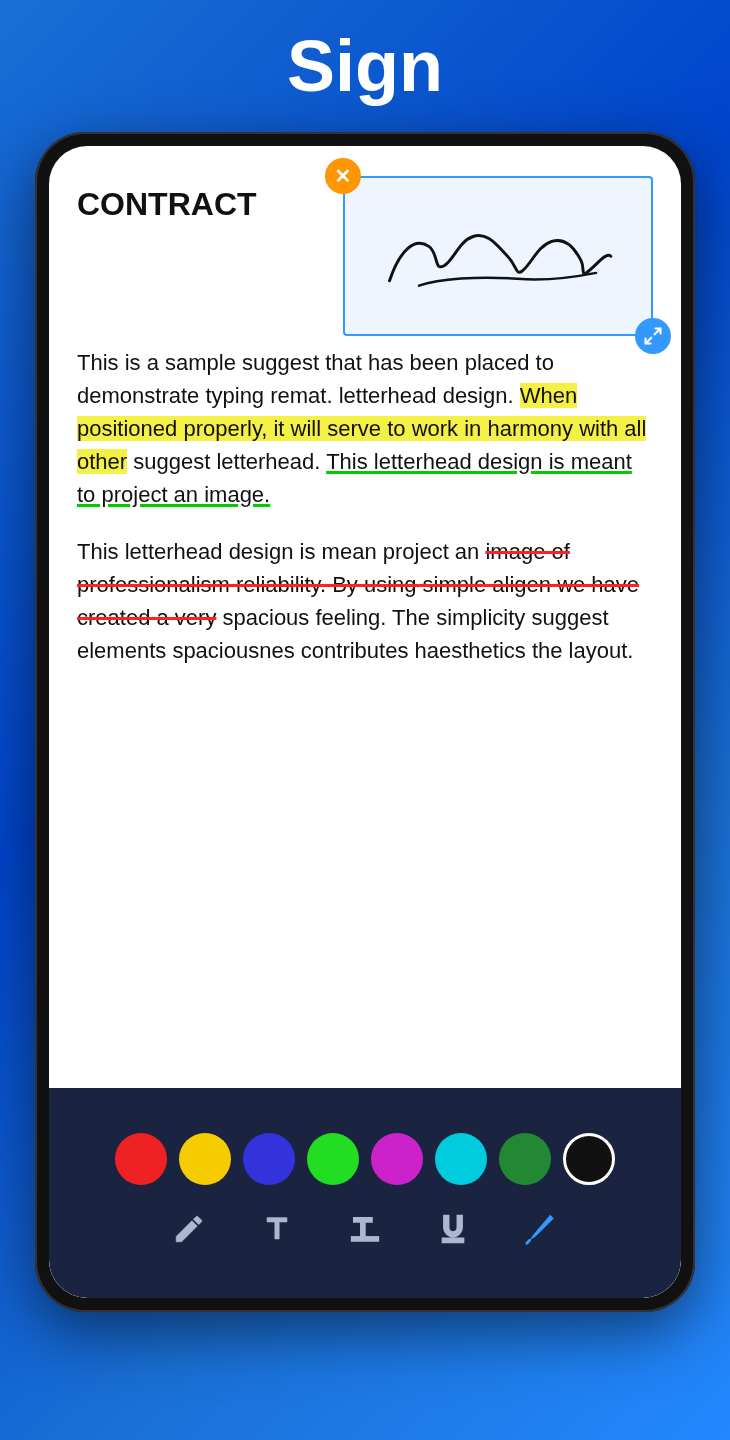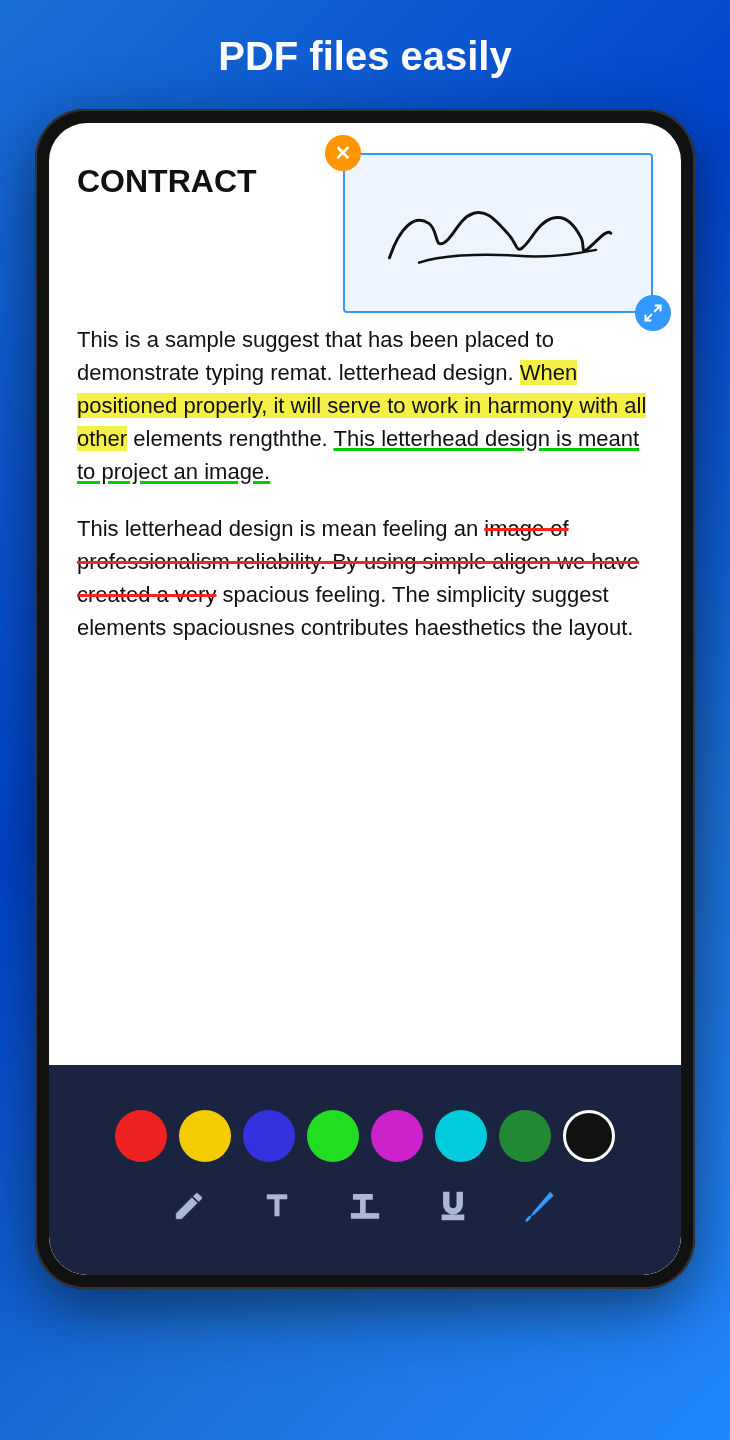--- a/index.html
+++ b/index.html
@@ -219,21 +219,21 @@
 
     .tool-icon.pen-icon svg {
       fill: #3399ff;
       stroke: none;
     }
   </style>
 </head>
 <body>
 
 <div class="header">
-  <div class="header-subtitle">PDF files easily</div>
+  <div class="header-title">Sign</div>
 </div>
 
 <div class="phone-wrapper">
   <div class="phone-frame">
     <div class="phone-inner">
 
       <div class="phone-screen">
 
         <div class="signature-area">
           <div class="close-btn">
@@ -249,25 +249,25 @@
           <div class="resize-btn">
             <svg viewBox="0 0 24 24" width="20" height="20" fill="white" xmlns="http://www.w3.org/2000/svg">
               <path d="M15 3H21V9M9 21H3V15M21 3L14 10M3 21L10 14" stroke="white" stroke-width="2.5" stroke-linecap="round" fill="none"></path>
             </svg>
           </div>
         </div>
 
         <div class="contract-title">CONTRACT</div>
 
         <div class="contract-body">
-          <span>This is a sample suggest that has been placed to demonstrate typing remat. letterhead design. </span><span class="highlight-yellow">When positioned properly, it will serve to work in harmony with all other</span><span> elements rengththe. </span><span class="underline-green">This letterhead design is meant to project an image.</span>
+          <span>This is a sample suggest that has been placed to demonstrate typing remat. letterhead design. </span><span class="highlight-yellow">When positioned properly, it will serve to work in harmony with all other</span><span> suggest letterhead. </span><span class="underline-green">This letterhead design is meant to project an image.</span>
         </div>
 
         <div class="contract-body second-para">
-          <span>This letterhead design is mean feeling an </span><span class="strikethrough-red">image of professionalism reliability. By using simple aligen we have created a very</span><span> spacious feeling. The simplicity suggest elements spaciousnes contributes haesthetics the layout.</span>
+          <span>This letterhead design is mean project an </span><span class="strikethrough-red">image of professionalism reliability. By using simple aligen we have created a very</span><span> spacious feeling. The simplicity suggest elements spaciousnes contributes haesthetics the layout.</span>
         </div>
       </div>
 
       <div class="bottom-toolbar">
         <div class="color-row">
           <div class="color-circle" style="background:#ee2222;"></div>
           <div class="color-circle" style="background:#f5cc00;"></div>
           <div class="color-circle" style="background:#3333dd;"></div>
           <div class="color-circle" style="background:#22dd22;"></div>
           <div class="color-circle" style="background:#cc22cc;"></div>

